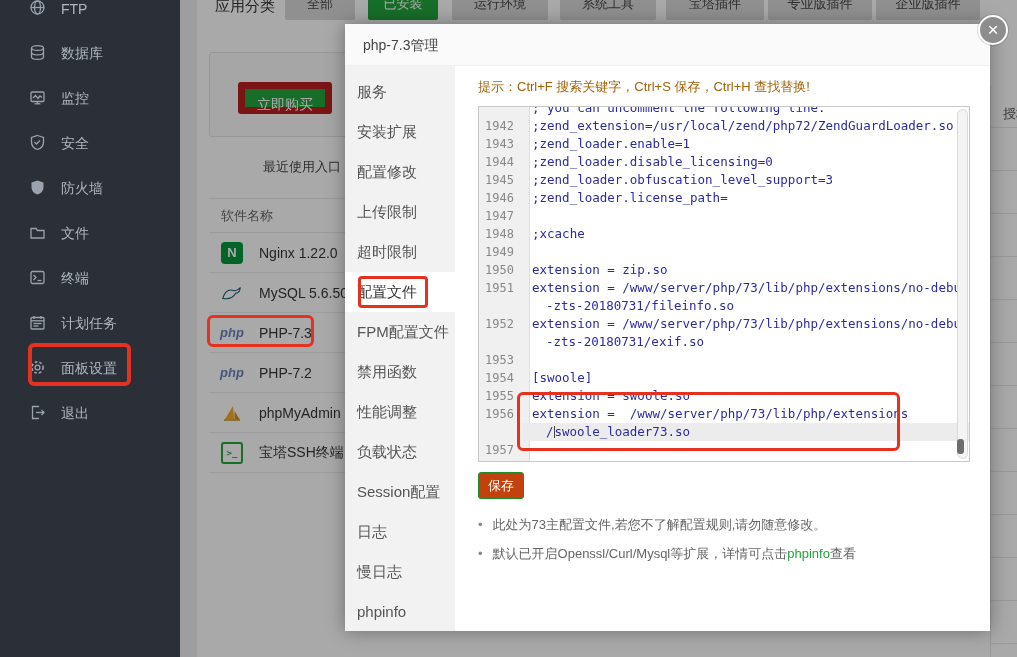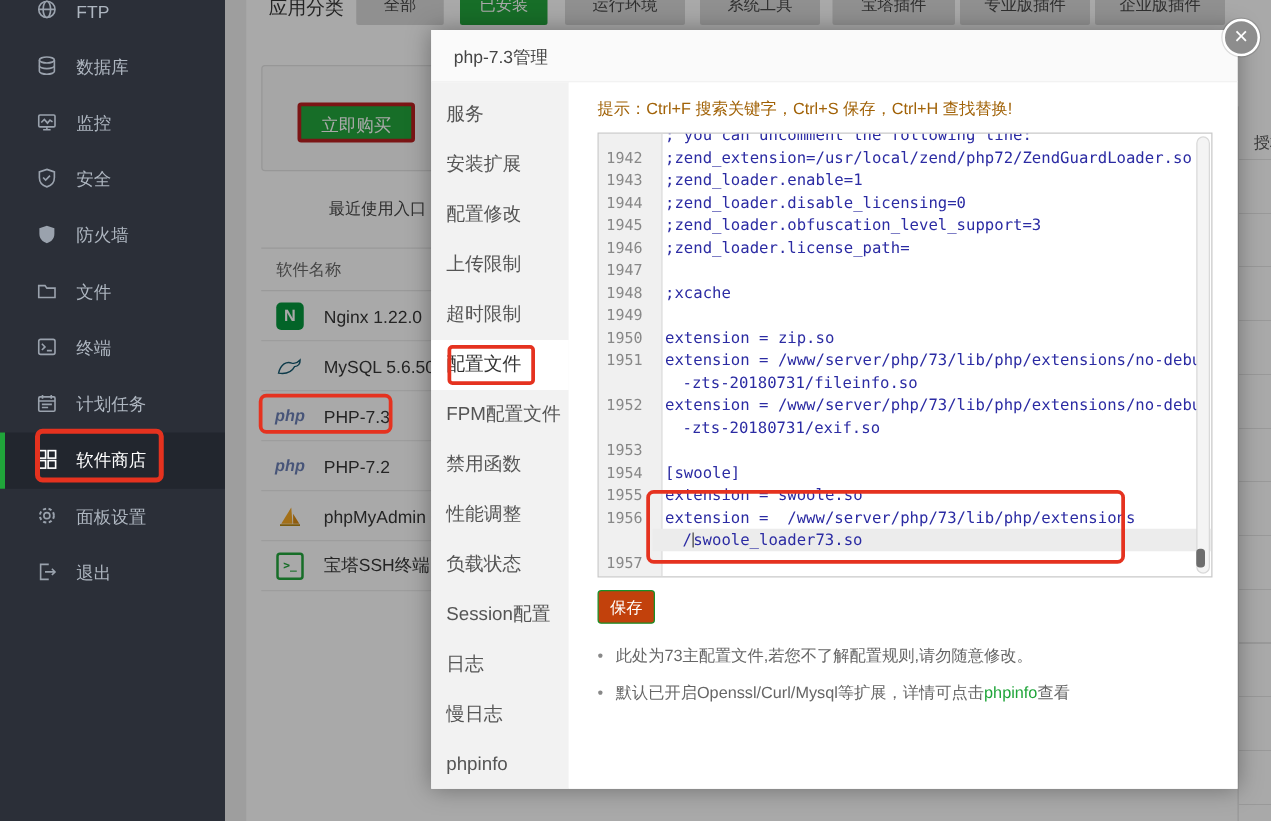--- a/index.html
+++ b/index.html
@@ -17,21 +17,21 @@
   
   .bg-page { position:absolute; left:180px; top:0; width:837px; height:657px; background:#efefef; overflow:hidden; }
   .panel { position:absolute; left:17px; top:-30px; width:820px; height:710px; background:#fff; }
   .cat-label { position:absolute; left:35px; top:-3px; font-size:15px; color:#333; }
   .tabbtn { position:absolute; top:-12px; height:32px; line-height:32px; text-align:center;
             background:#d9d9d9; color:#444; font-size:13px; border-radius:2px; cursor:pointer; }
   .tabbtn.active { background:#20a53a; color:#fff; }
   .buy-card { position:absolute; left:29px; top:52px; width:700px; height:85px; background:#fbfbfb;
               border:1px solid #e3e3e3; border-radius:3px; }
   .buy-btn { position:absolute; left:28px; top:29px; width:94px; height:32px; background:#20a53a;
-             border:3px solid #b91c1c; border-radius:3px; color:#fff; font-size:14px; line-height:30px;
+             border:7px solid #b91c1c; border-radius:3px; color:#fff; font-size:14px; line-height:30px;
              text-align:center; cursor:pointer; }
   .recent-row { position:absolute; left:35px; top:156px; display:flex; align-items:center; gap:10px;margin-left:48px; }
   .recent-label { font-size:13px; color:#444; }
   .mini-term { width:22px; height:22px; border:2px solid #20a53a; border-radius:3px; background:#fff;
                color:#20a53a; font-family:"DejaVu Sans Mono",monospace; font-size:9px; font-weight:bold;
                line-height:18px; text-align:center; margin-left:85px; }
   .recent-partial { font-size:13px; color:#333; }
   .sw-table { position:absolute; left:29px; top:198px; width:808px; border-top:1px solid #e8e8e8; }
   .sw-header { height:34px; line-height:34px; padding-left:12px; font-size:13px; color:#666;
                border-bottom:1px solid #e8e8e8; }
@@ -159,29 +159,20 @@
       <span><svg width="17" height="17" viewBox="0 0 17 17" fill="none" stroke="#9aa2ad" stroke-width="1.3">
             <rect x="2" y="3.5" width="13" height="11.5" rx="1"></rect>
             <line x1="2" y1="6.8" x2="15" y2="6.8"></line>
             <line x1="5" y1="2" x2="5" y2="5"></line>
             <line x1="12" y1="2" x2="12" y2="5"></line>
             <line x1="4.5" y1="9.5" x2="12.5" y2="9.5"></line>
             <line x1="4.5" y1="12" x2="9.5" y2="12"></line>
           </svg></span>
       <span>计划任务</span>
     </div>
-    <div class="side-item active">
-      <span><svg width="17" height="17" viewBox="0 0 17 17" fill="none" stroke="#ffffff" stroke-width="1.3">
-            <rect x="1.5" y="1.5" width="6" height="6"></rect>
-            <rect x="9.5" y="1.5" width="6" height="6"></rect>
-            <rect x="1.5" y="9.5" width="6" height="6"></rect>
-            <rect x="9.5" y="9.5" width="6" height="6"></rect>
-          </svg></span>
-      <span>软件商店</span>
-    </div>
     <div class="side-item">
       <span><svg width="17" height="17" viewBox="0 0 17 17" fill="none" stroke="#9aa2ad" stroke-width="1.6">
             <circle cx="8.5" cy="8.5" r="5.6" stroke-dasharray="2.6 2"></circle>
             <circle cx="8.5" cy="8.5" r="2.4" stroke-width="1.3"></circle>
           </svg></span>
       <span>面板设置</span>
     </div>
     <div class="side-item">
       <span><svg width="17" height="17" viewBox="0 0 17 17" fill="none" stroke="#9aa2ad" stroke-width="1.3">
             <path d="M10 2.5 H3.5 v12 H10"></path>

